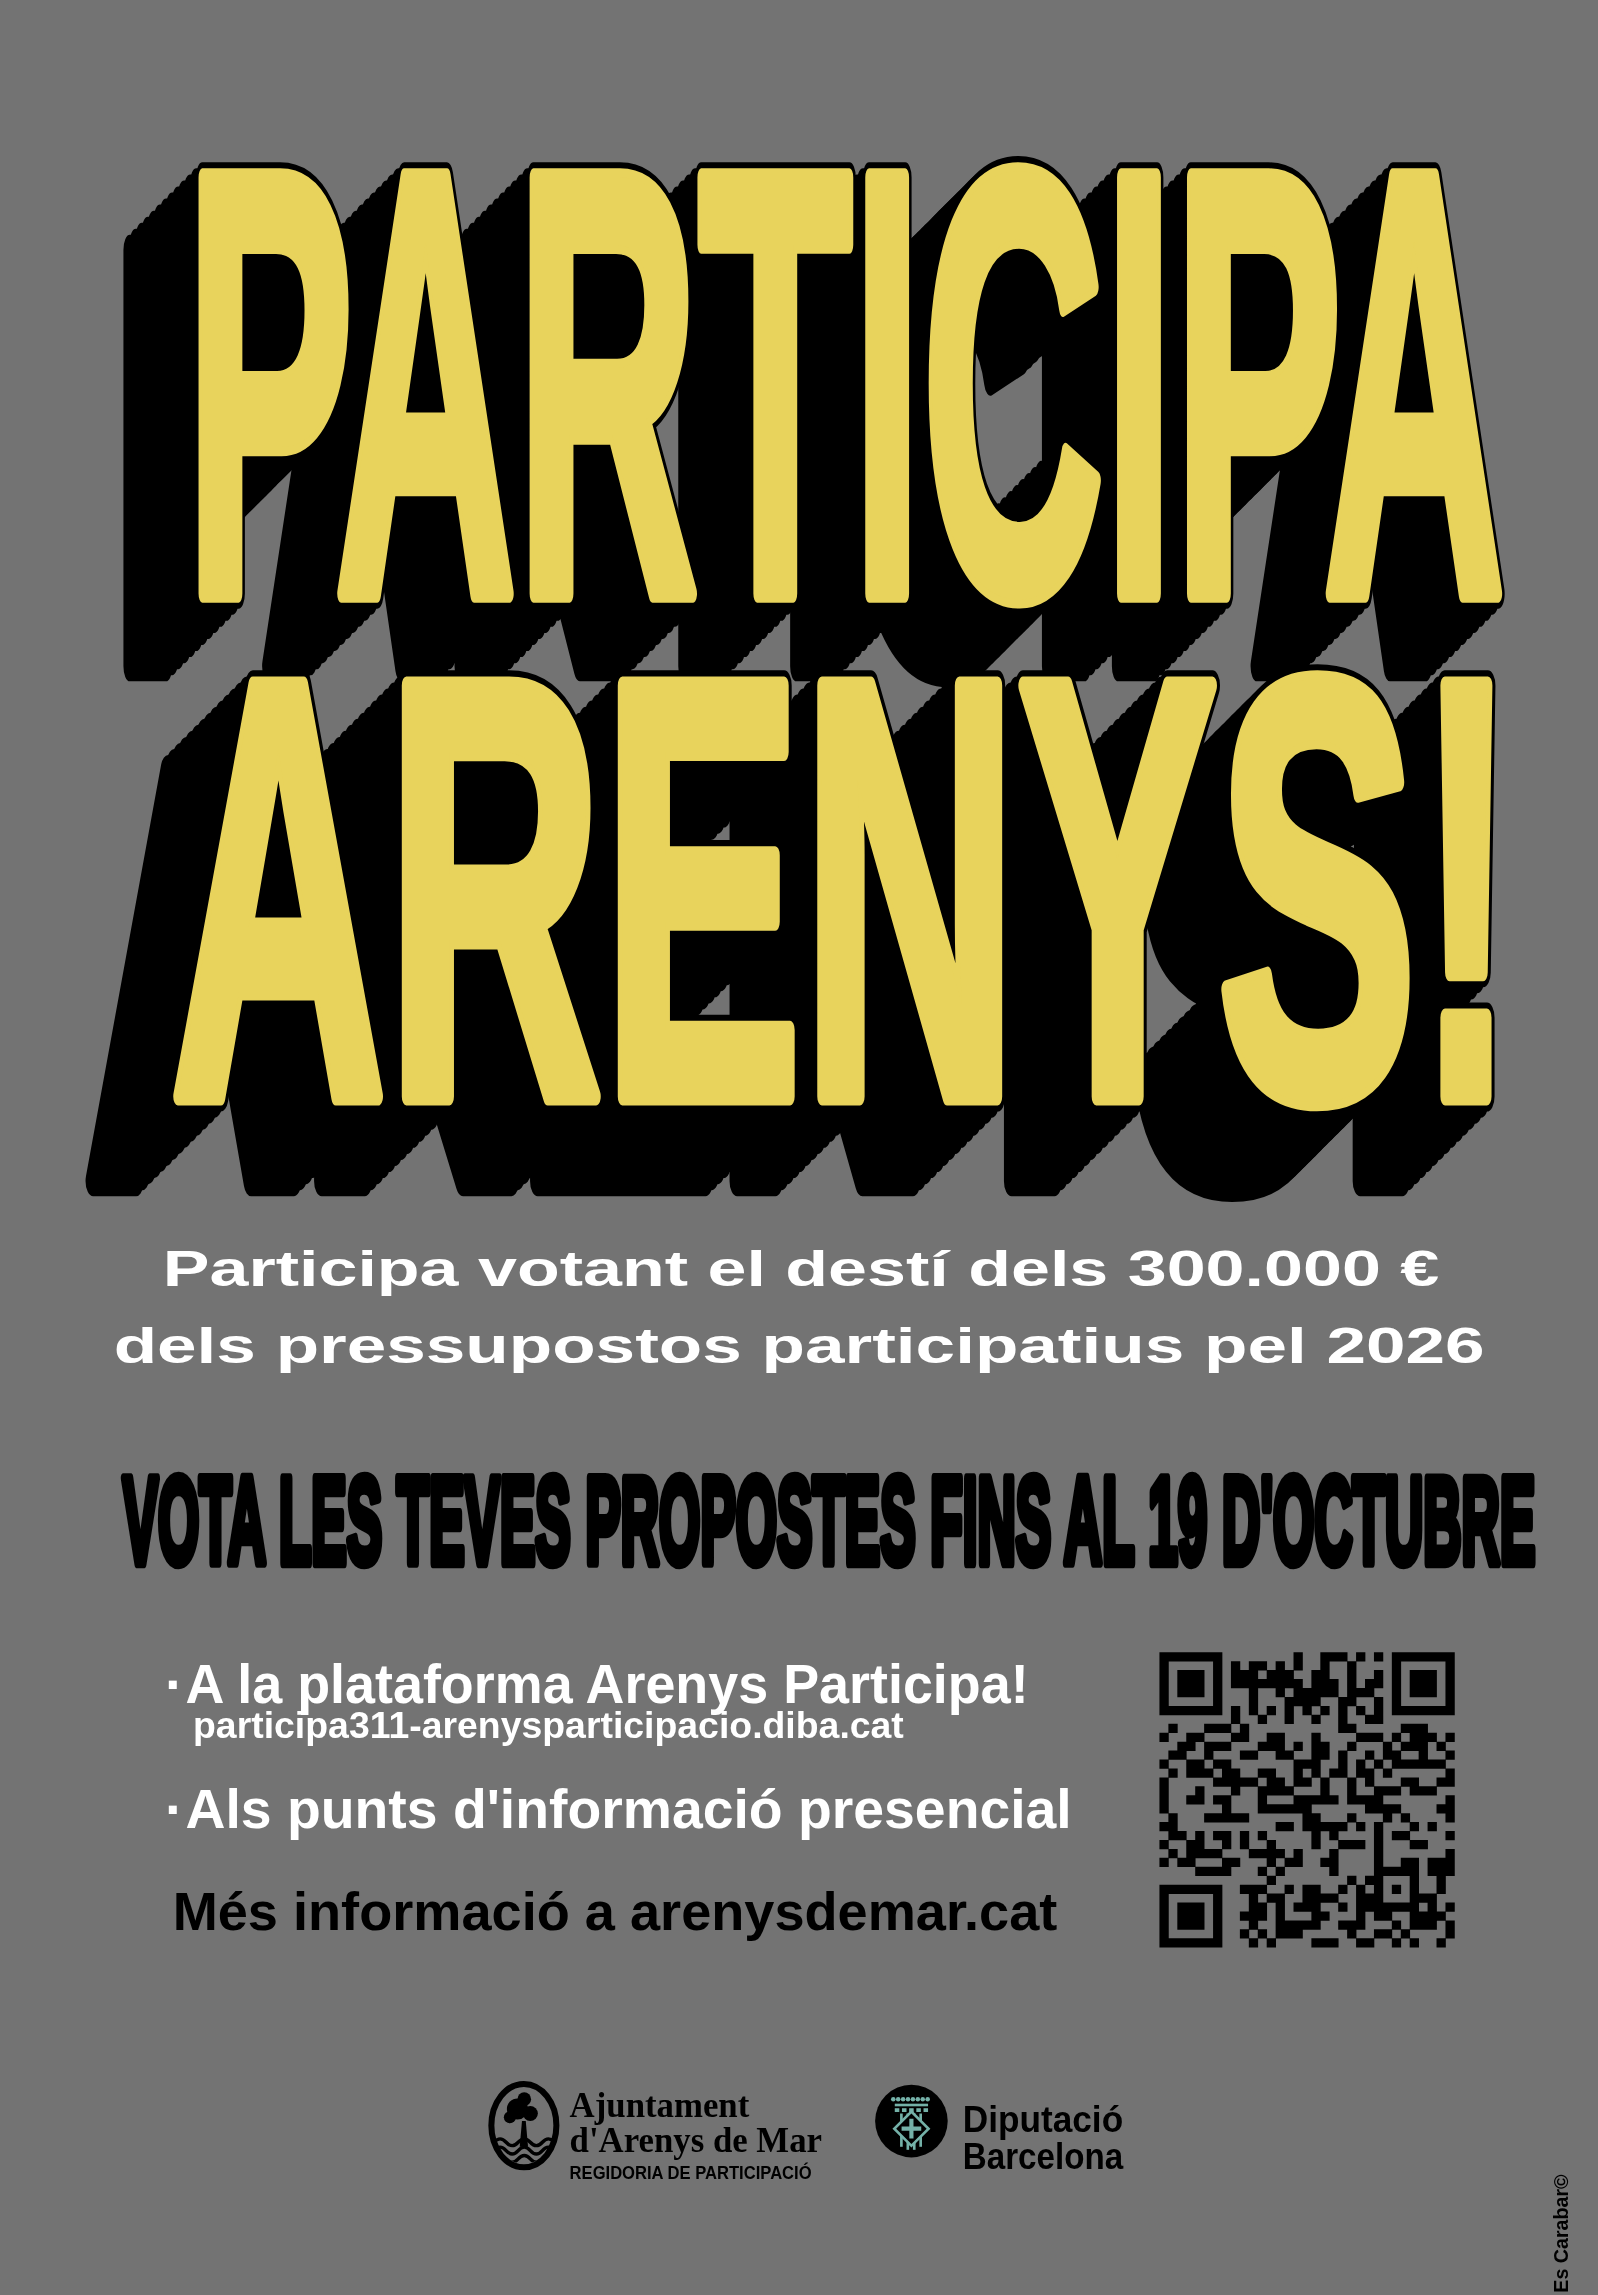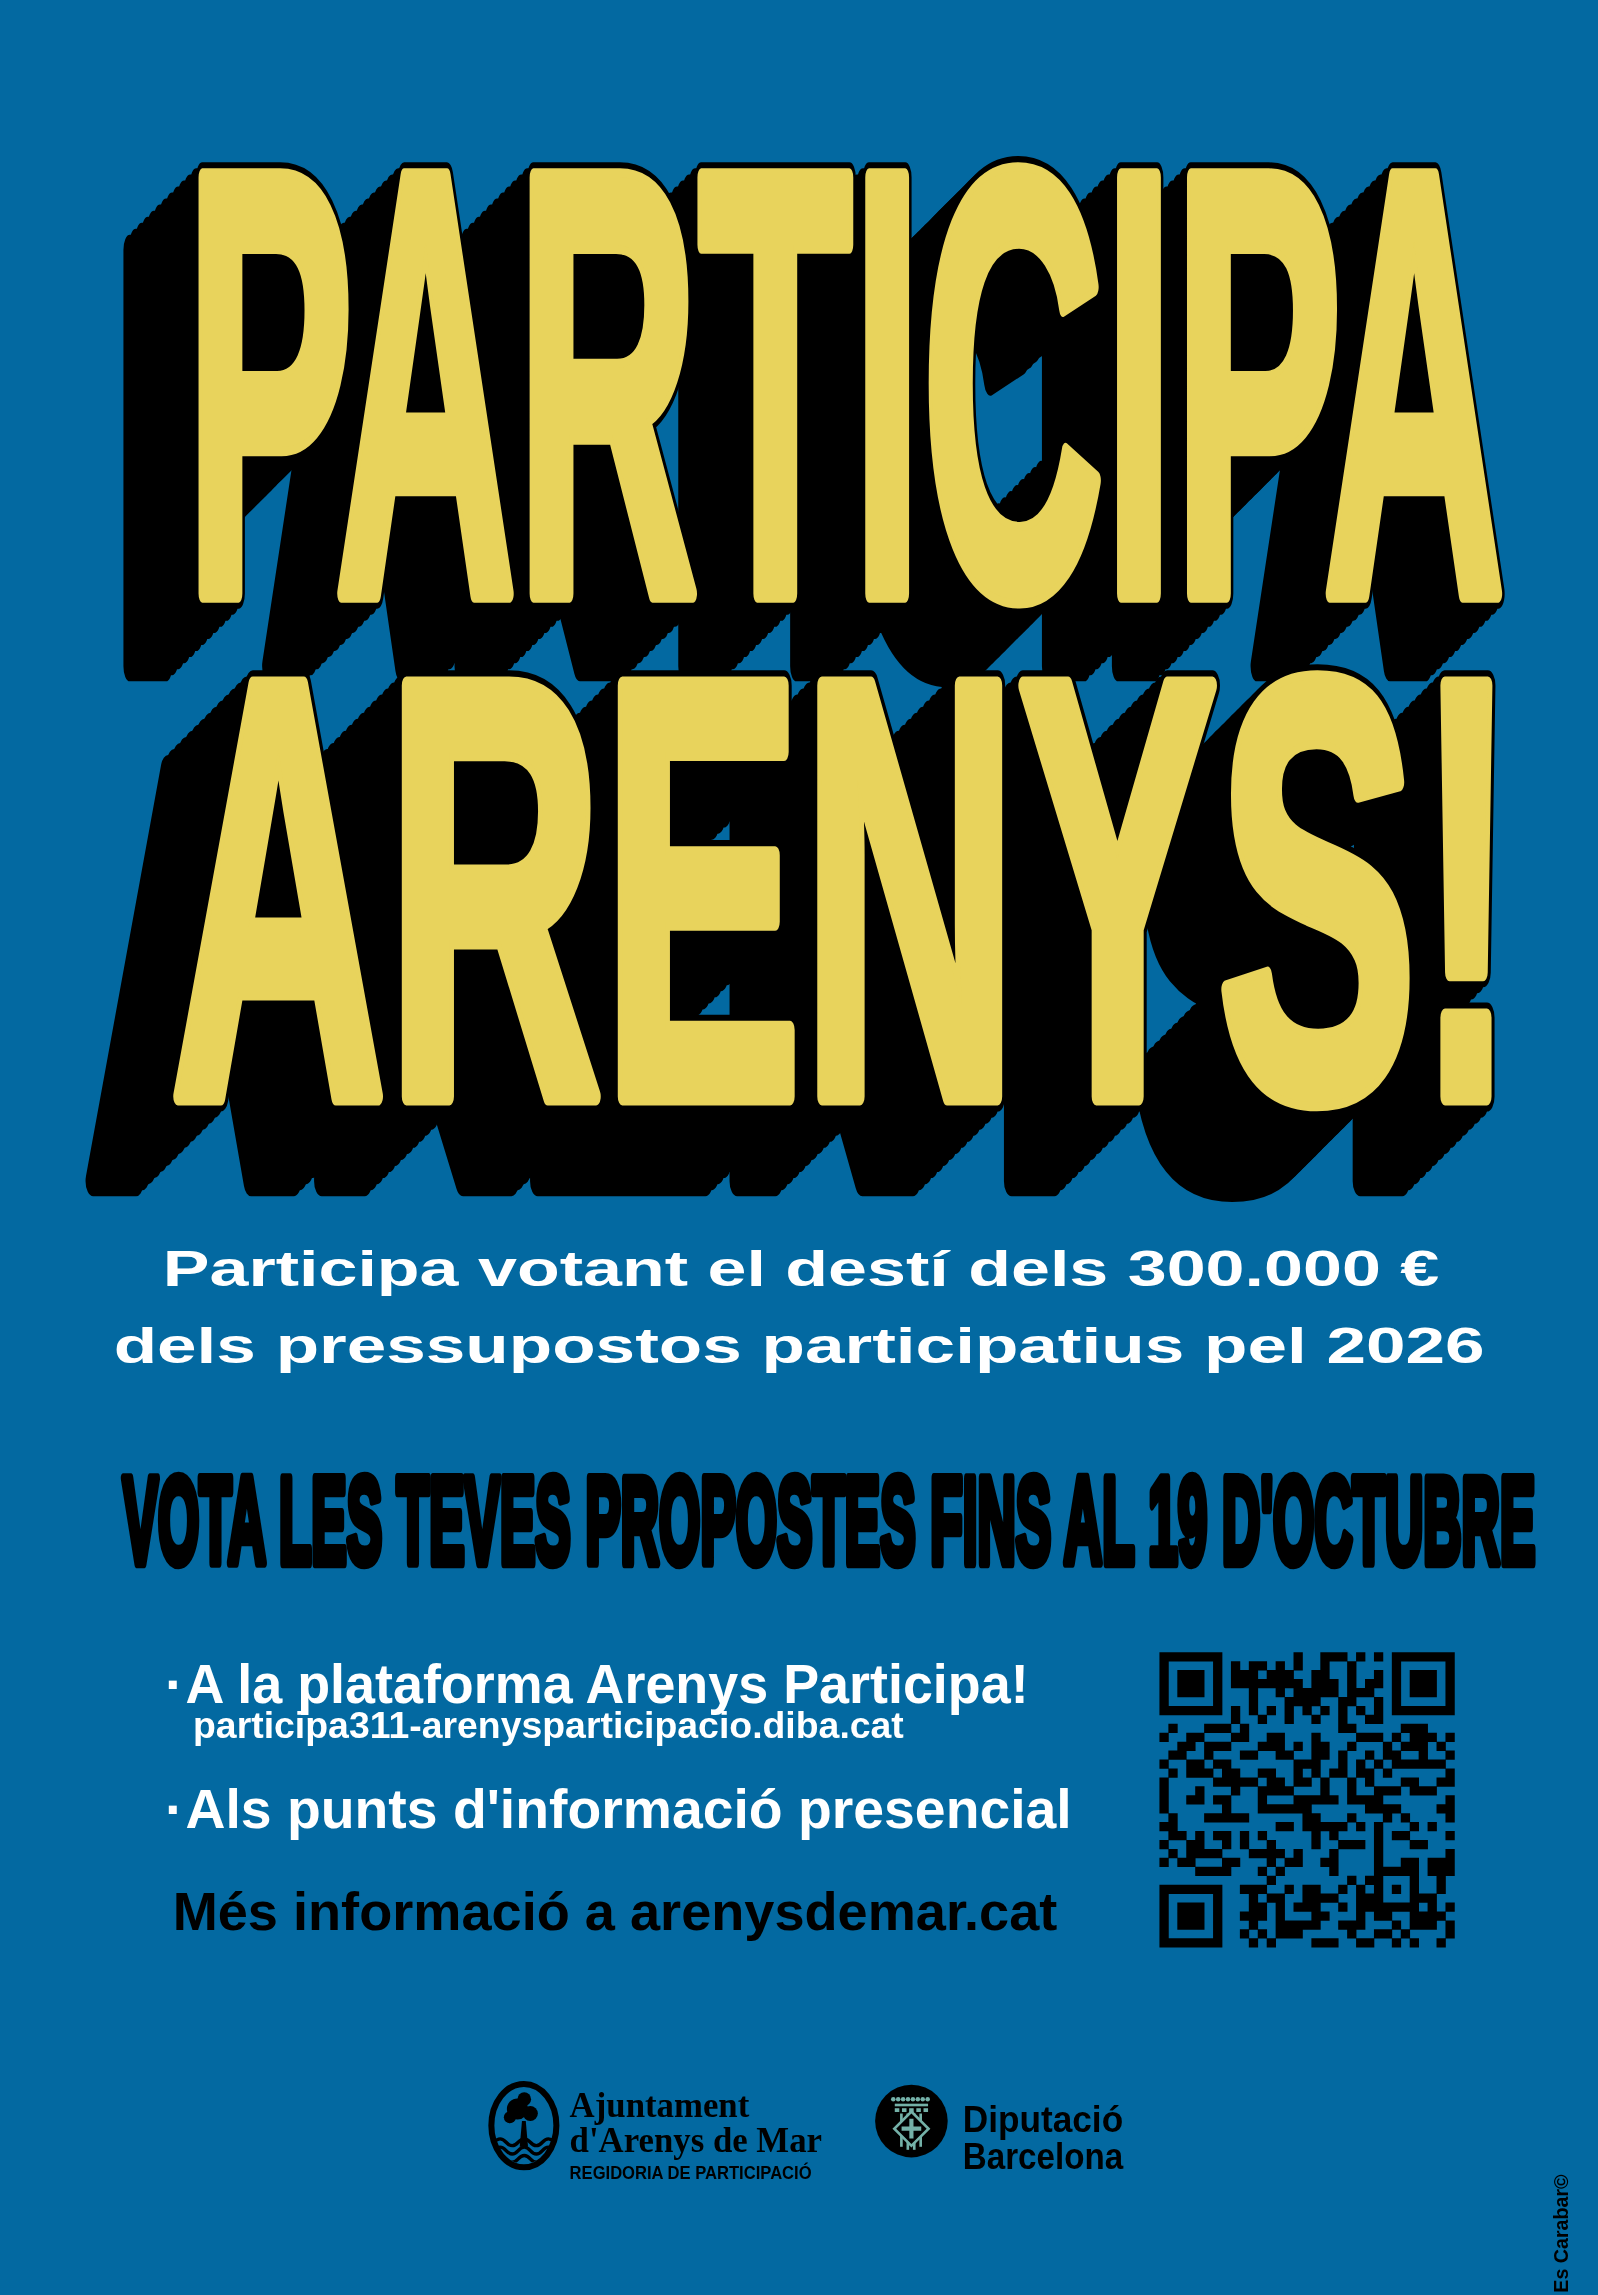--- a/index.html
+++ b/index.html
@@ -1,16 +1,16 @@
 <!DOCTYPE html>
 <html style="font-size:12px"><head>
 <meta charset="utf-8">
 <style>
   html,body{margin:0;padding:0;background:#74b1a8;}
-  .poster{position:relative;width:1599px;height:2295px;background:#0369a1;overflow:hidden;}
+  .poster{position:relative;width:1599px;height:2295px;background:#737373;overflow:hidden;}
   svg.layer{position:absolute;left:0;top:0;width:1599px;height:2295px;
             font-family:"Liberation Sans",sans-serif;}
   text{user-select:none;}
   .serif{font-family:"Liberation Serif",serif;}
 </style>
 </head>
 <body>
 
 <div class="poster">
 <svg class="layer" viewBox="0 0 2114 3035" xmlns="http://www.w3.org/2000/svg">

